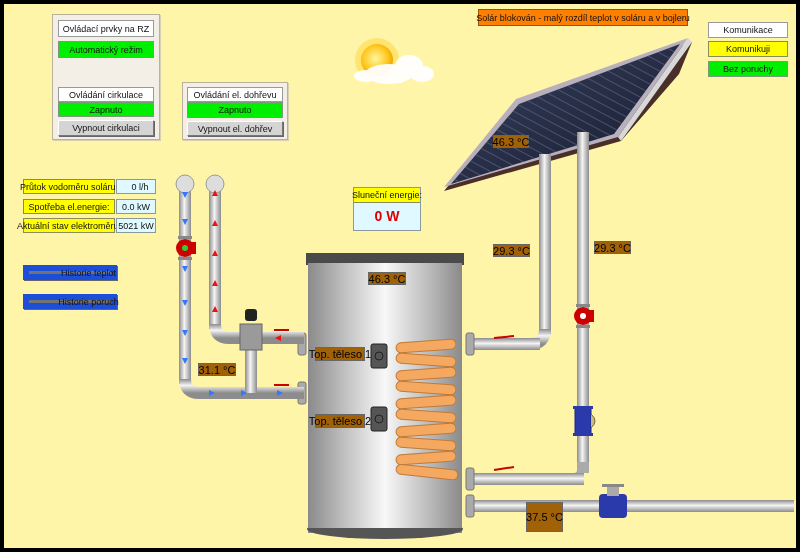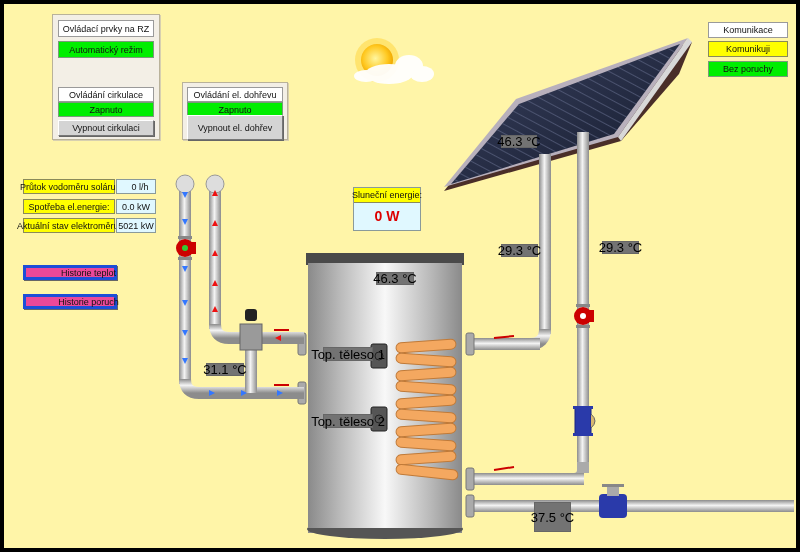--- a/index.html
+++ b/index.html
@@ -4,24 +4,24 @@
 <style>
   html,body{margin:0;padding:0;}
   body{width:800px;height:552px;background:#000;position:relative;overflow:hidden;font-family:"Liberation Sans",sans-serif;}
   #stage{position:absolute;left:4px;top:4px;width:792px;height:544px;background:#fff5a8;overflow:hidden;}
   .panel{position:absolute;background:#f3efe6;border:1px solid #b9b29a;box-shadow:1px 1px 0 #d8d0b0;}
   .cell{position:absolute;box-sizing:border-box;font-size:9px;display:flex;align-items:center;justify-content:center;color:#111;white-space:nowrap;}
   .hdr{background:#fff;border:1px solid #9a9a9a;}
   .green{background:#00ee00;border:1px solid #7a9a7a;}
   .grey{background:#c8c8c8;border:1px solid #8a8a8a;}
   .btn{background:#d4d4d4;border:1px solid #777;border-top-color:#fff;border-left-color:#fff;box-shadow:1px 1px 0 #666;cursor:pointer;}
-  .ybtn{background:#ec4899;border:3px solid #1d4ed8;box-shadow:1px 1px 0 #666;cursor:pointer;padding-left:37px;}
+  .ybtn{background:#737373;border:6px solid #1d4ed8;box-shadow:1px 1px 0 #666;cursor:pointer;padding-left:37px;}
   .ylabel{background:#ffff00;border:1px solid #8a8a5a;}
   .bval{background:#e0f8ff;border:1px solid #8a9a9a;}
-  .tlabel{position:absolute;background:#737373;border:1px solid #666;font-size:13px;display:flex;align-items:center;justify-content:center;box-sizing:border-box;white-space:nowrap;margin-left:8px;}
+  .tlabel{position:absolute;background:#a16207;border:1px solid #666;font-size:11px;display:flex;align-items:center;justify-content:center;box-sizing:border-box;white-space:nowrap;}
   svg{position:absolute;left:0;top:0;}
 </style>
 </head>
 <body>
 
 <div id="stage">
 
   <svg width="792" height="544" viewBox="0 0 792 544">
     <defs>
       <linearGradient id="pipeV" x1="0" x2="1" y1="0" y2="0">
@@ -195,23 +195,24 @@
     <div class="cell green" style="left:5px;top:26px;width:96px;height:17px;">Automatický režim</div>
     <div class="cell hdr" style="left:5px;top:72px;width:96px;height:15px;">Ovládání cirkulace</div>
     <div class="cell green" style="left:5px;top:87px;width:96px;height:15px;">Zapnuto</div>
     <div class="cell btn" style="left:5px;top:105px;width:96px;height:16px;">Vypnout cirkulaci</div>
   </div>
 
 
   <div class="panel" style="left:178px;top:78px;width:104px;height:56px;">
     <div class="cell hdr" style="left:4px;top:4px;width:96px;height:15px;">Ovládání el. dohřevu</div>
     <div class="cell green" style="left:4px;top:19px;width:96px;height:16px;">Zapnuto</div>
-    <div class="cell btn" style="left:4px;top:32px;width:96px;height:25px;">Vypnout el. dohřev</div>
-  </div>
-
+    <div class="cell btn" style="left:4px;top:38px;width:96px;height:15px;">Vypnout el. dohřev</div>
+  </div>
+
+  <div class="cell" style="left:474px;top:5px;width:210px;height:17px;background:#ff8000;border:1px solid #a05000;">Solár blokován - malý rozdíl teplot v soláru a v bojleru</div>
 
   <div class="cell hdr" style="left:704px;top:18px;width:80px;height:16px;">Komunikace</div>
   <div class="cell" style="left:704px;top:37px;width:80px;height:16px;background:#ffff00;border:1px solid #8a8a5a;">Komunikuji</div>
   <div class="cell green" style="left:704px;top:57px;width:80px;height:16px;">Bez poruchy</div>
 
   <div>
     <div class="cell ylabel" style="left:19px;top:175px;width:92px;height:15px;">Průtok vodoměru soláru:</div>
     <div class="cell bval" style="left:112px;top:175px;width:40px;height:15px;padding-left:8px;">0 l/h</div>
   </div>
   <div>

